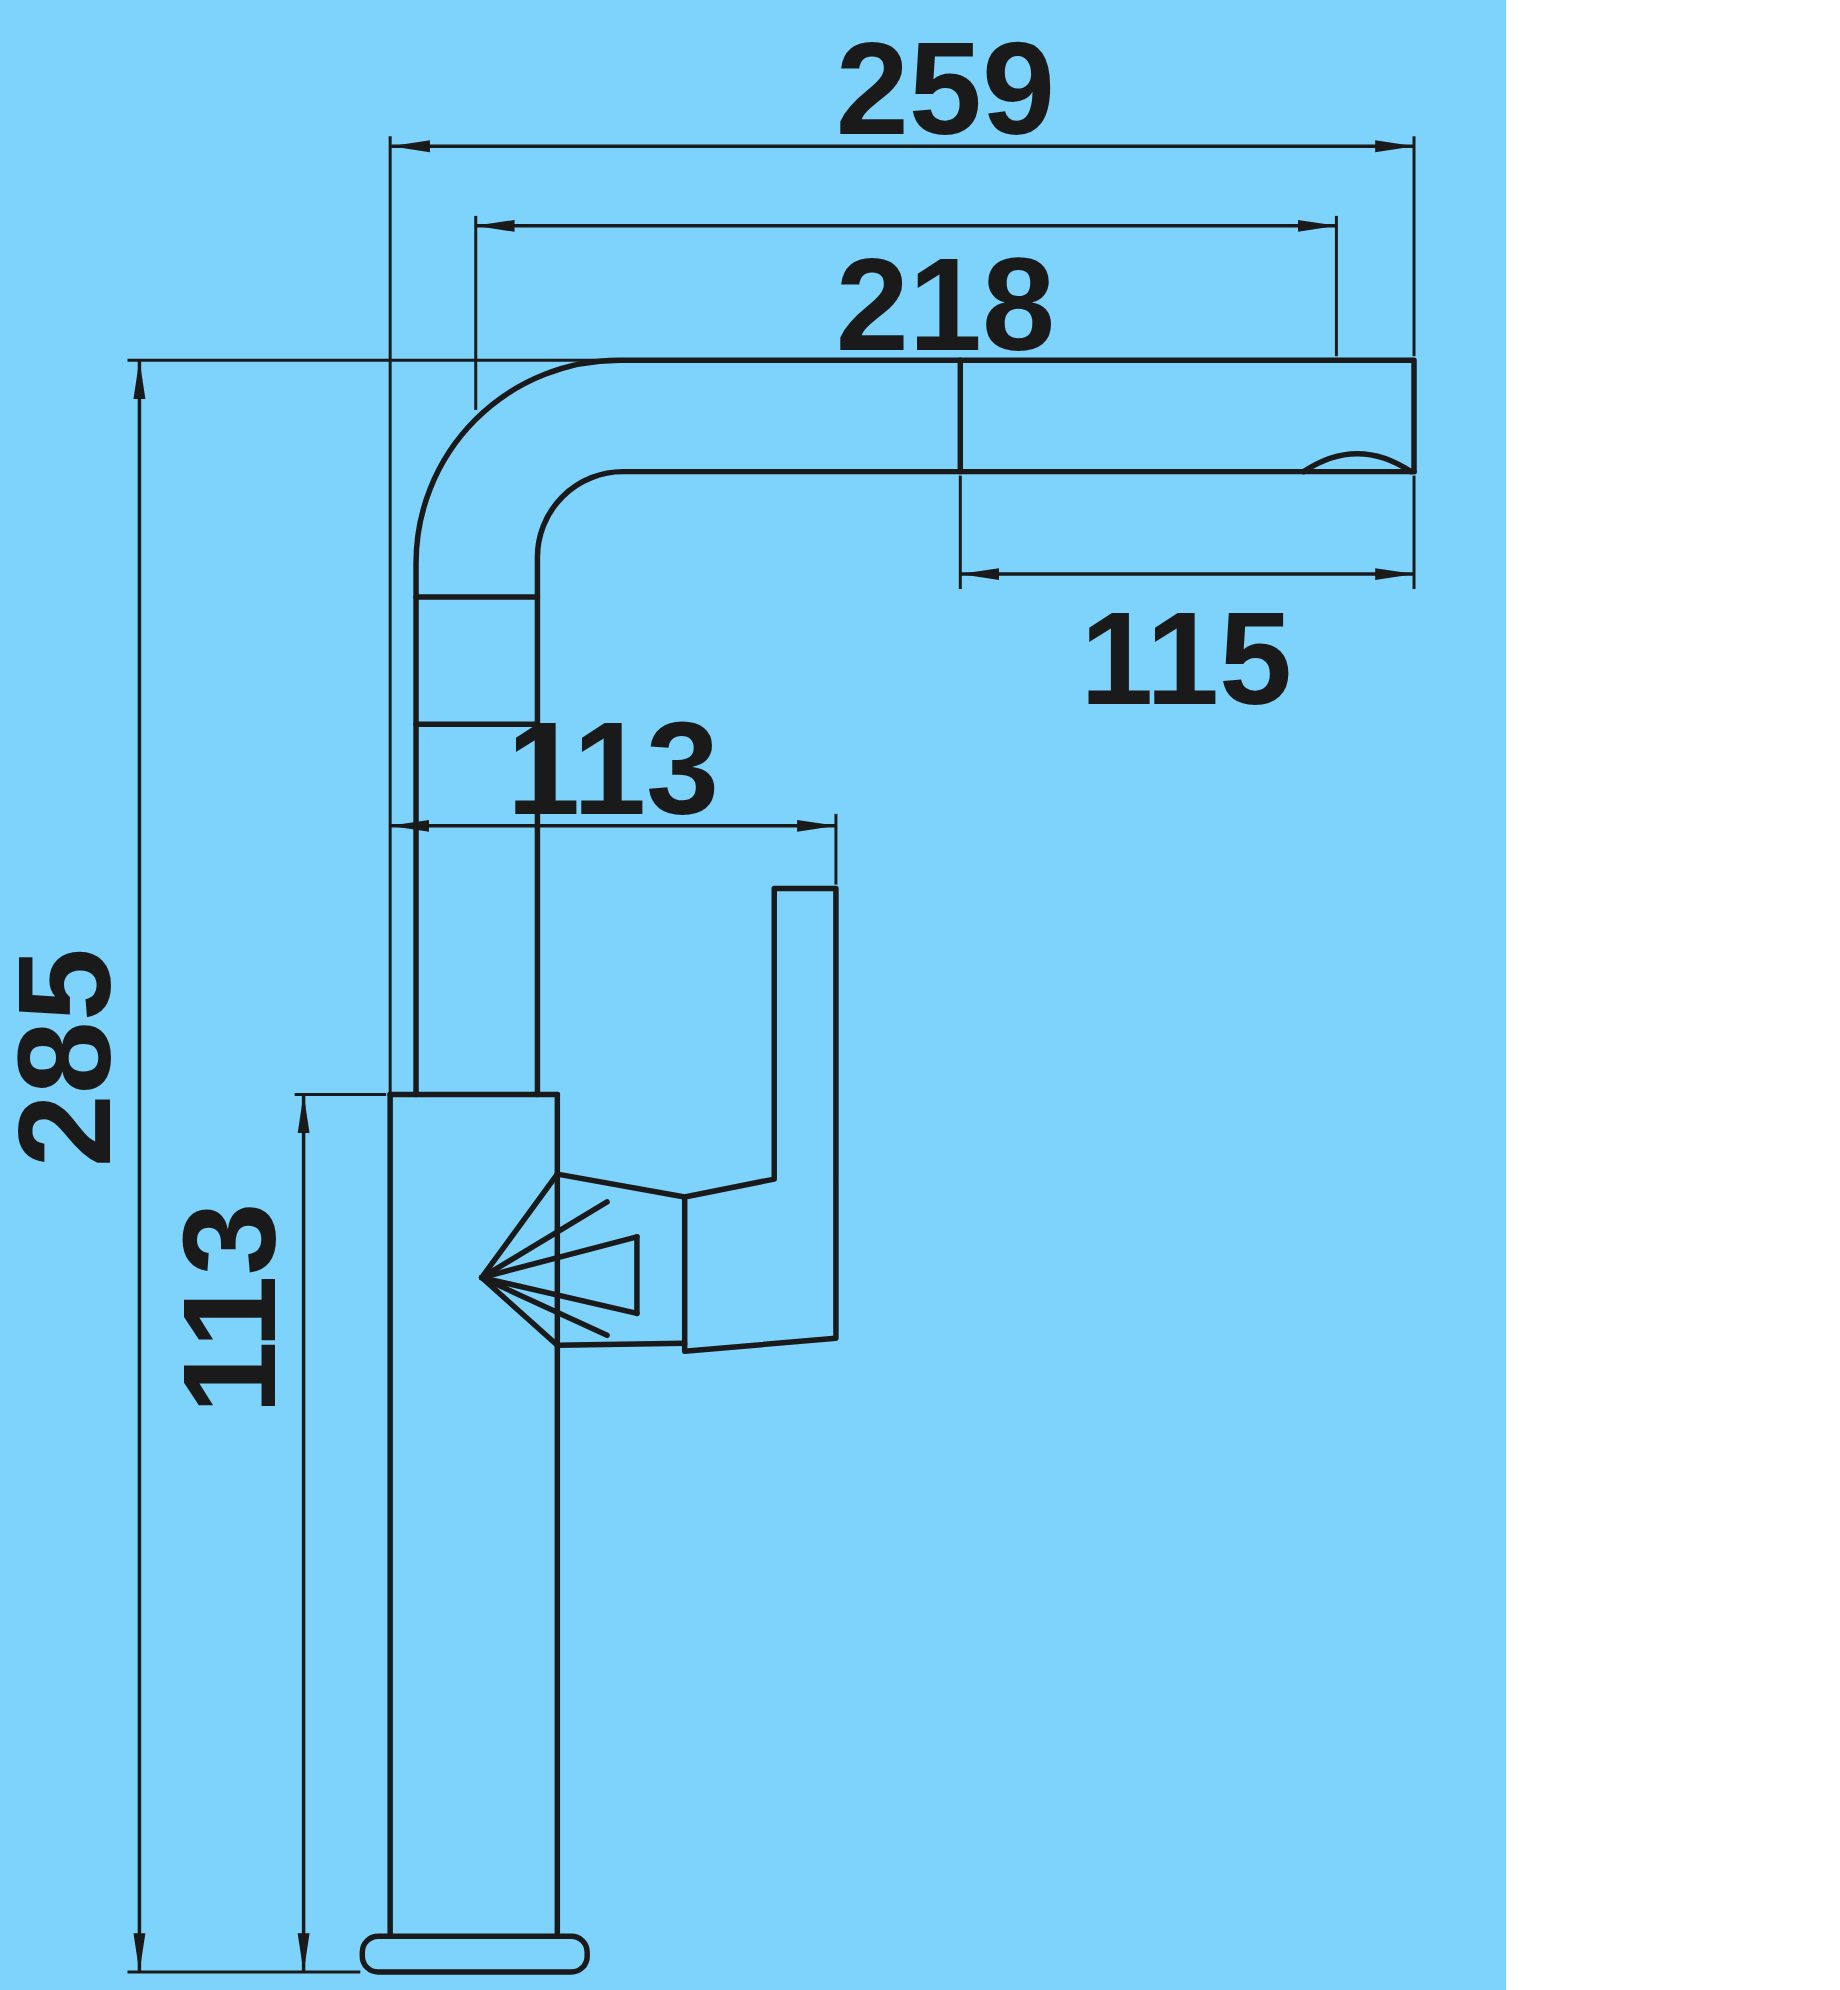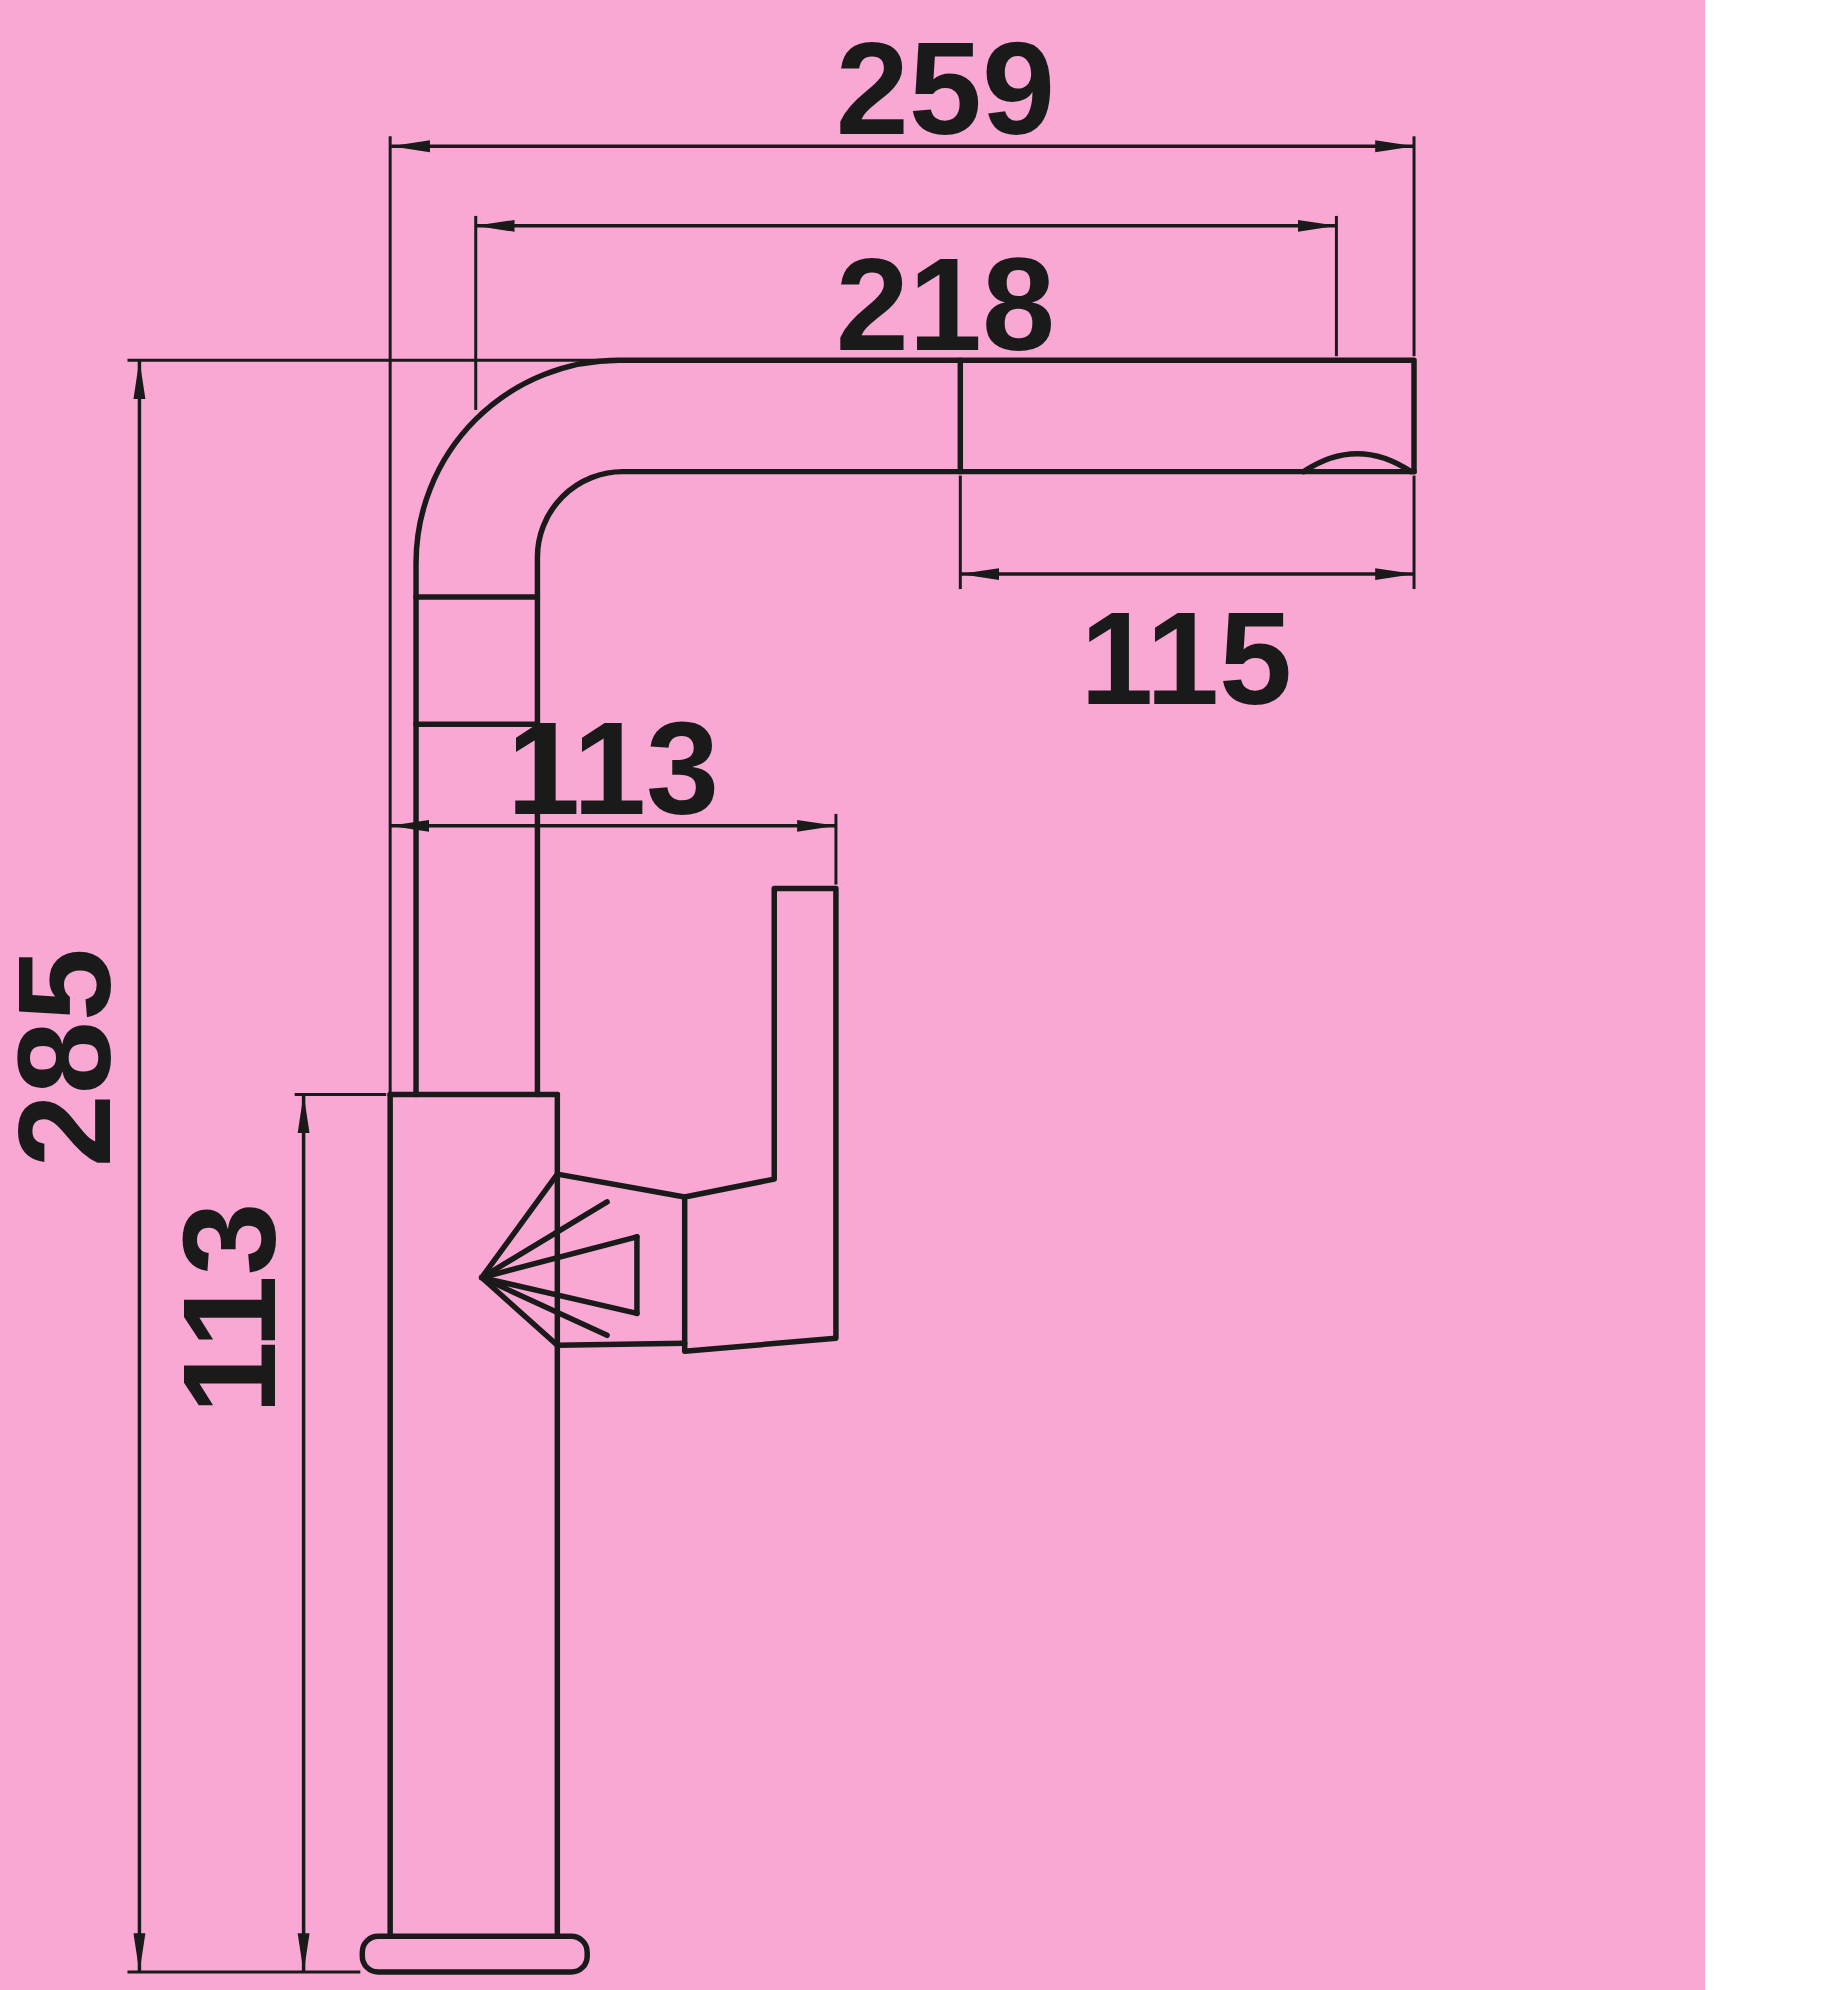--- a/index.html
+++ b/index.html
@@ -1,16 +1,16 @@
 <!DOCTYPE html>
 <html><head>
 <meta charset="utf-8">
 <style>
   html,body{margin:0;padding:0;background:#ffffff;}
-  .stage{position:relative;width:1705px;height:1990px;background:#f9a8d4;overflow:hidden;}
+  .stage{position:relative;width:1506px;height:1990px;background:#7dd3fc;overflow:hidden;}
   svg{display:block;}
   .outline{stroke:#1a1a1a;stroke-width:5.5;fill:none;stroke-linejoin:round;stroke-linecap:round;}
   .ext{stroke:#1a1a1a;stroke-width:3;fill:none;stroke-linecap:butt;}
   .dim{stroke:#1a1a1a;stroke-width:3.5;fill:none;}
   .dim-label{font-family:"Liberation Sans",sans-serif;font-weight:bold;font-size:132px;fill:#1a1a1a;}
 </style>
 </head>
 <body>
 
 <div class="stage">

